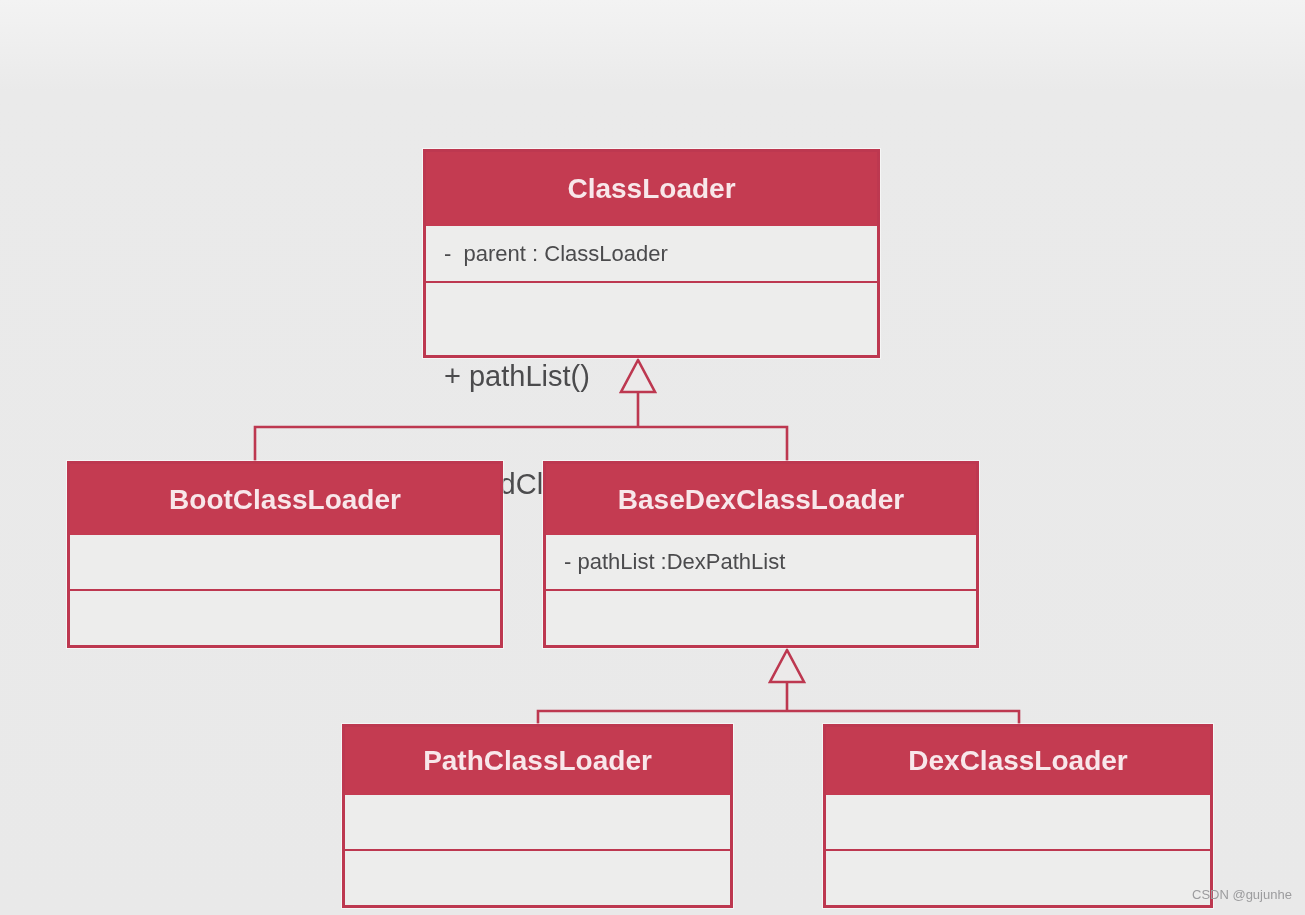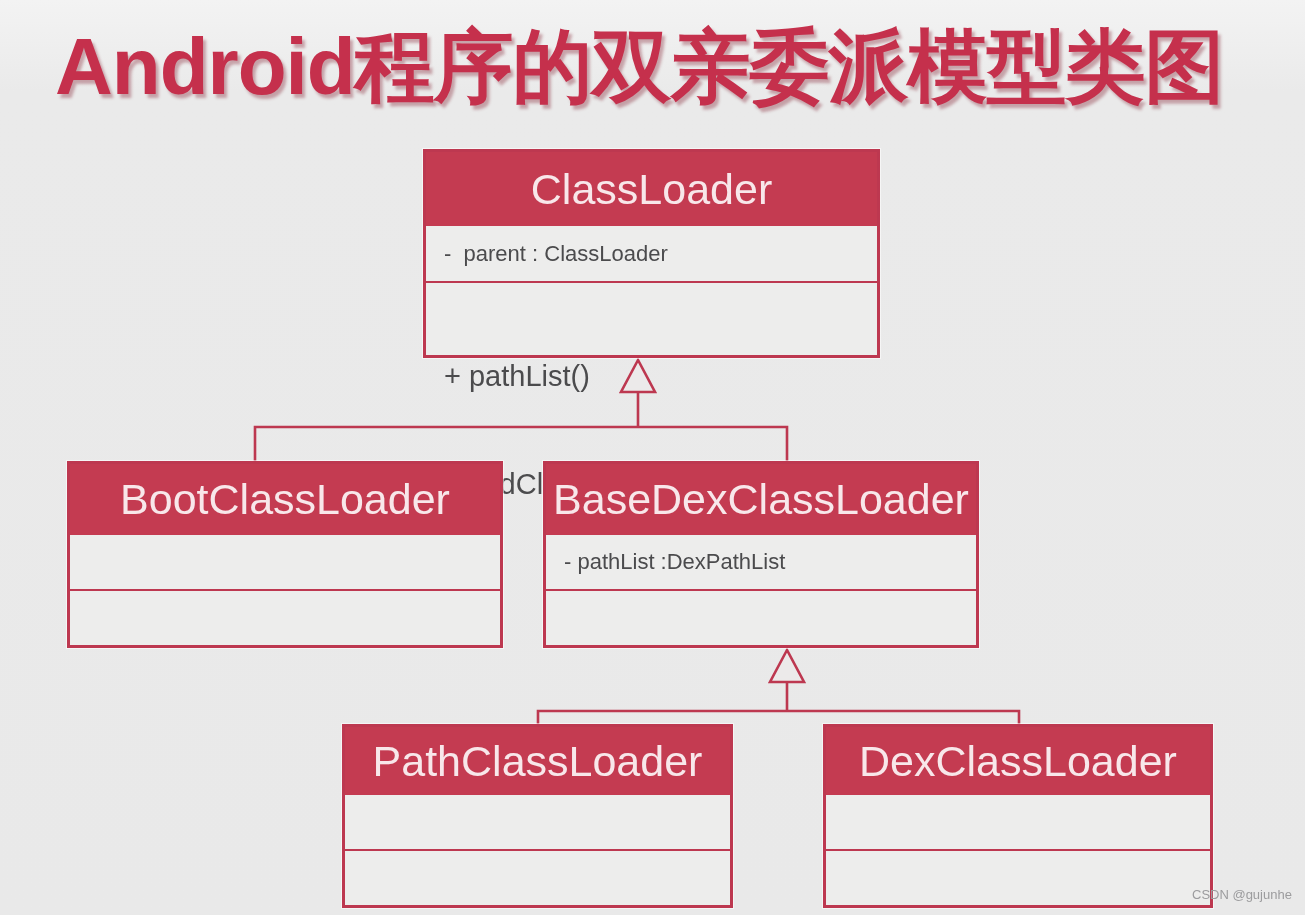--- a/index.html
+++ b/index.html
@@ -48,22 +48,22 @@
     border: 3px solid var(--line-red);
     background: var(--row-bg);
     box-shadow: 0 0 0 1px rgba(255,255,255,0.55);
   }
   .uml-header {
     display: flex;
     align-items: center;
     justify-content: center;
     background: var(--red);
     color: var(--header-text);
-    font-size: 43px;
-    font-weight: 400;
+    font-size: 28px;
+    font-weight: 700;
     flex: 0 0 auto;
   }
   .uml-attrs {
     flex: 0 0 auto;
     border-bottom: 2.5px solid var(--line-red);
     display: flex;
     align-items: center;
     padding-left: 18px;
     font-size: 22px;
     color: var(--member-text);
@@ -102,21 +102,20 @@
     font-size: 13px;
     color: #9c9c9e;
     white-space: nowrap;
   }
 </style>
 </head>
 <body>
 
 <div class="canvas">
 
-  <h1 class="title">Android程序的双亲委派模型类图</h1>
 
   <svg class="connectors" viewBox="0 0 1305 915" xmlns="http://www.w3.org/2000/svg">
 
     <path d="M255 461 L255 427 L787 427 L787 461 M638 427 L638 392" fill="none" stroke="#bd3850" stroke-width="2.6"></path>
     <polygon points="638,360 621,392 655,392" fill="#eceaea" stroke="#bd3850" stroke-width="2.6"></polygon>
 
     <path d="M538 724 L538 711 L1019 711 L1019 724 M787 711 L787 682" fill="none" stroke="#bd3850" stroke-width="2.6"></path>
     <polygon points="787,650 770,682 804,682" fill="#eceaea" stroke="#bd3850" stroke-width="2.6"></polygon>
   </svg>
 

